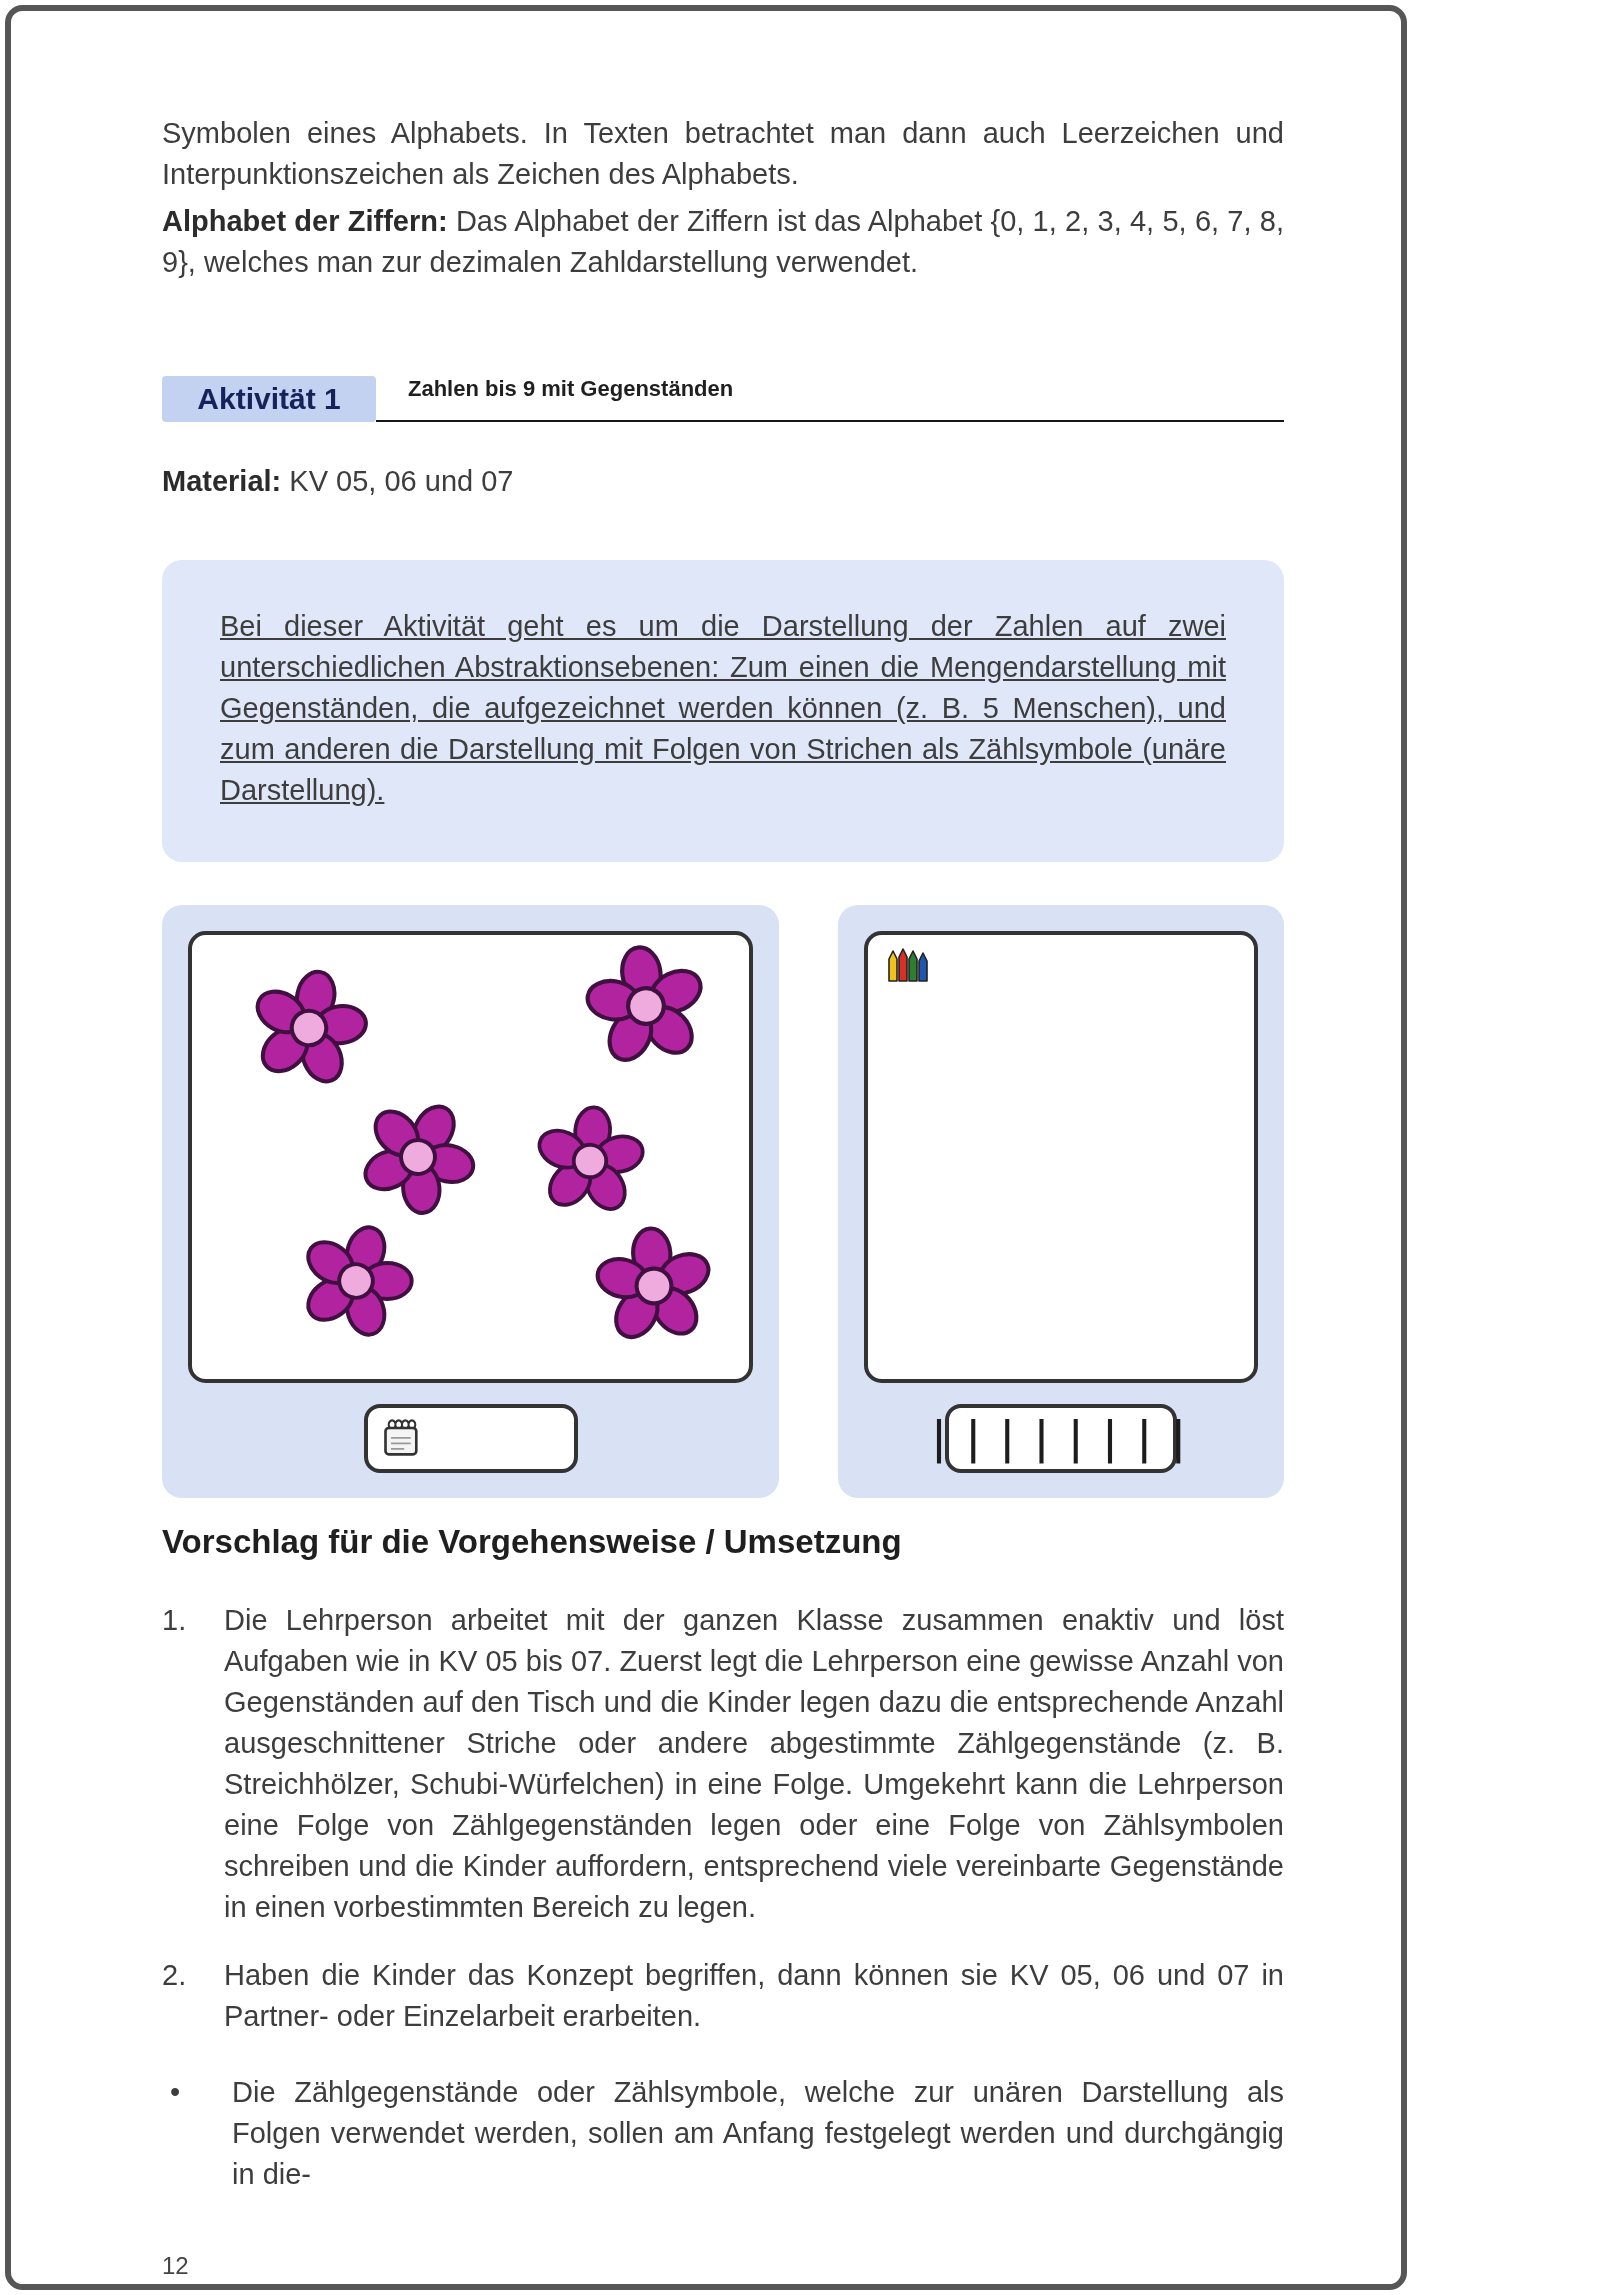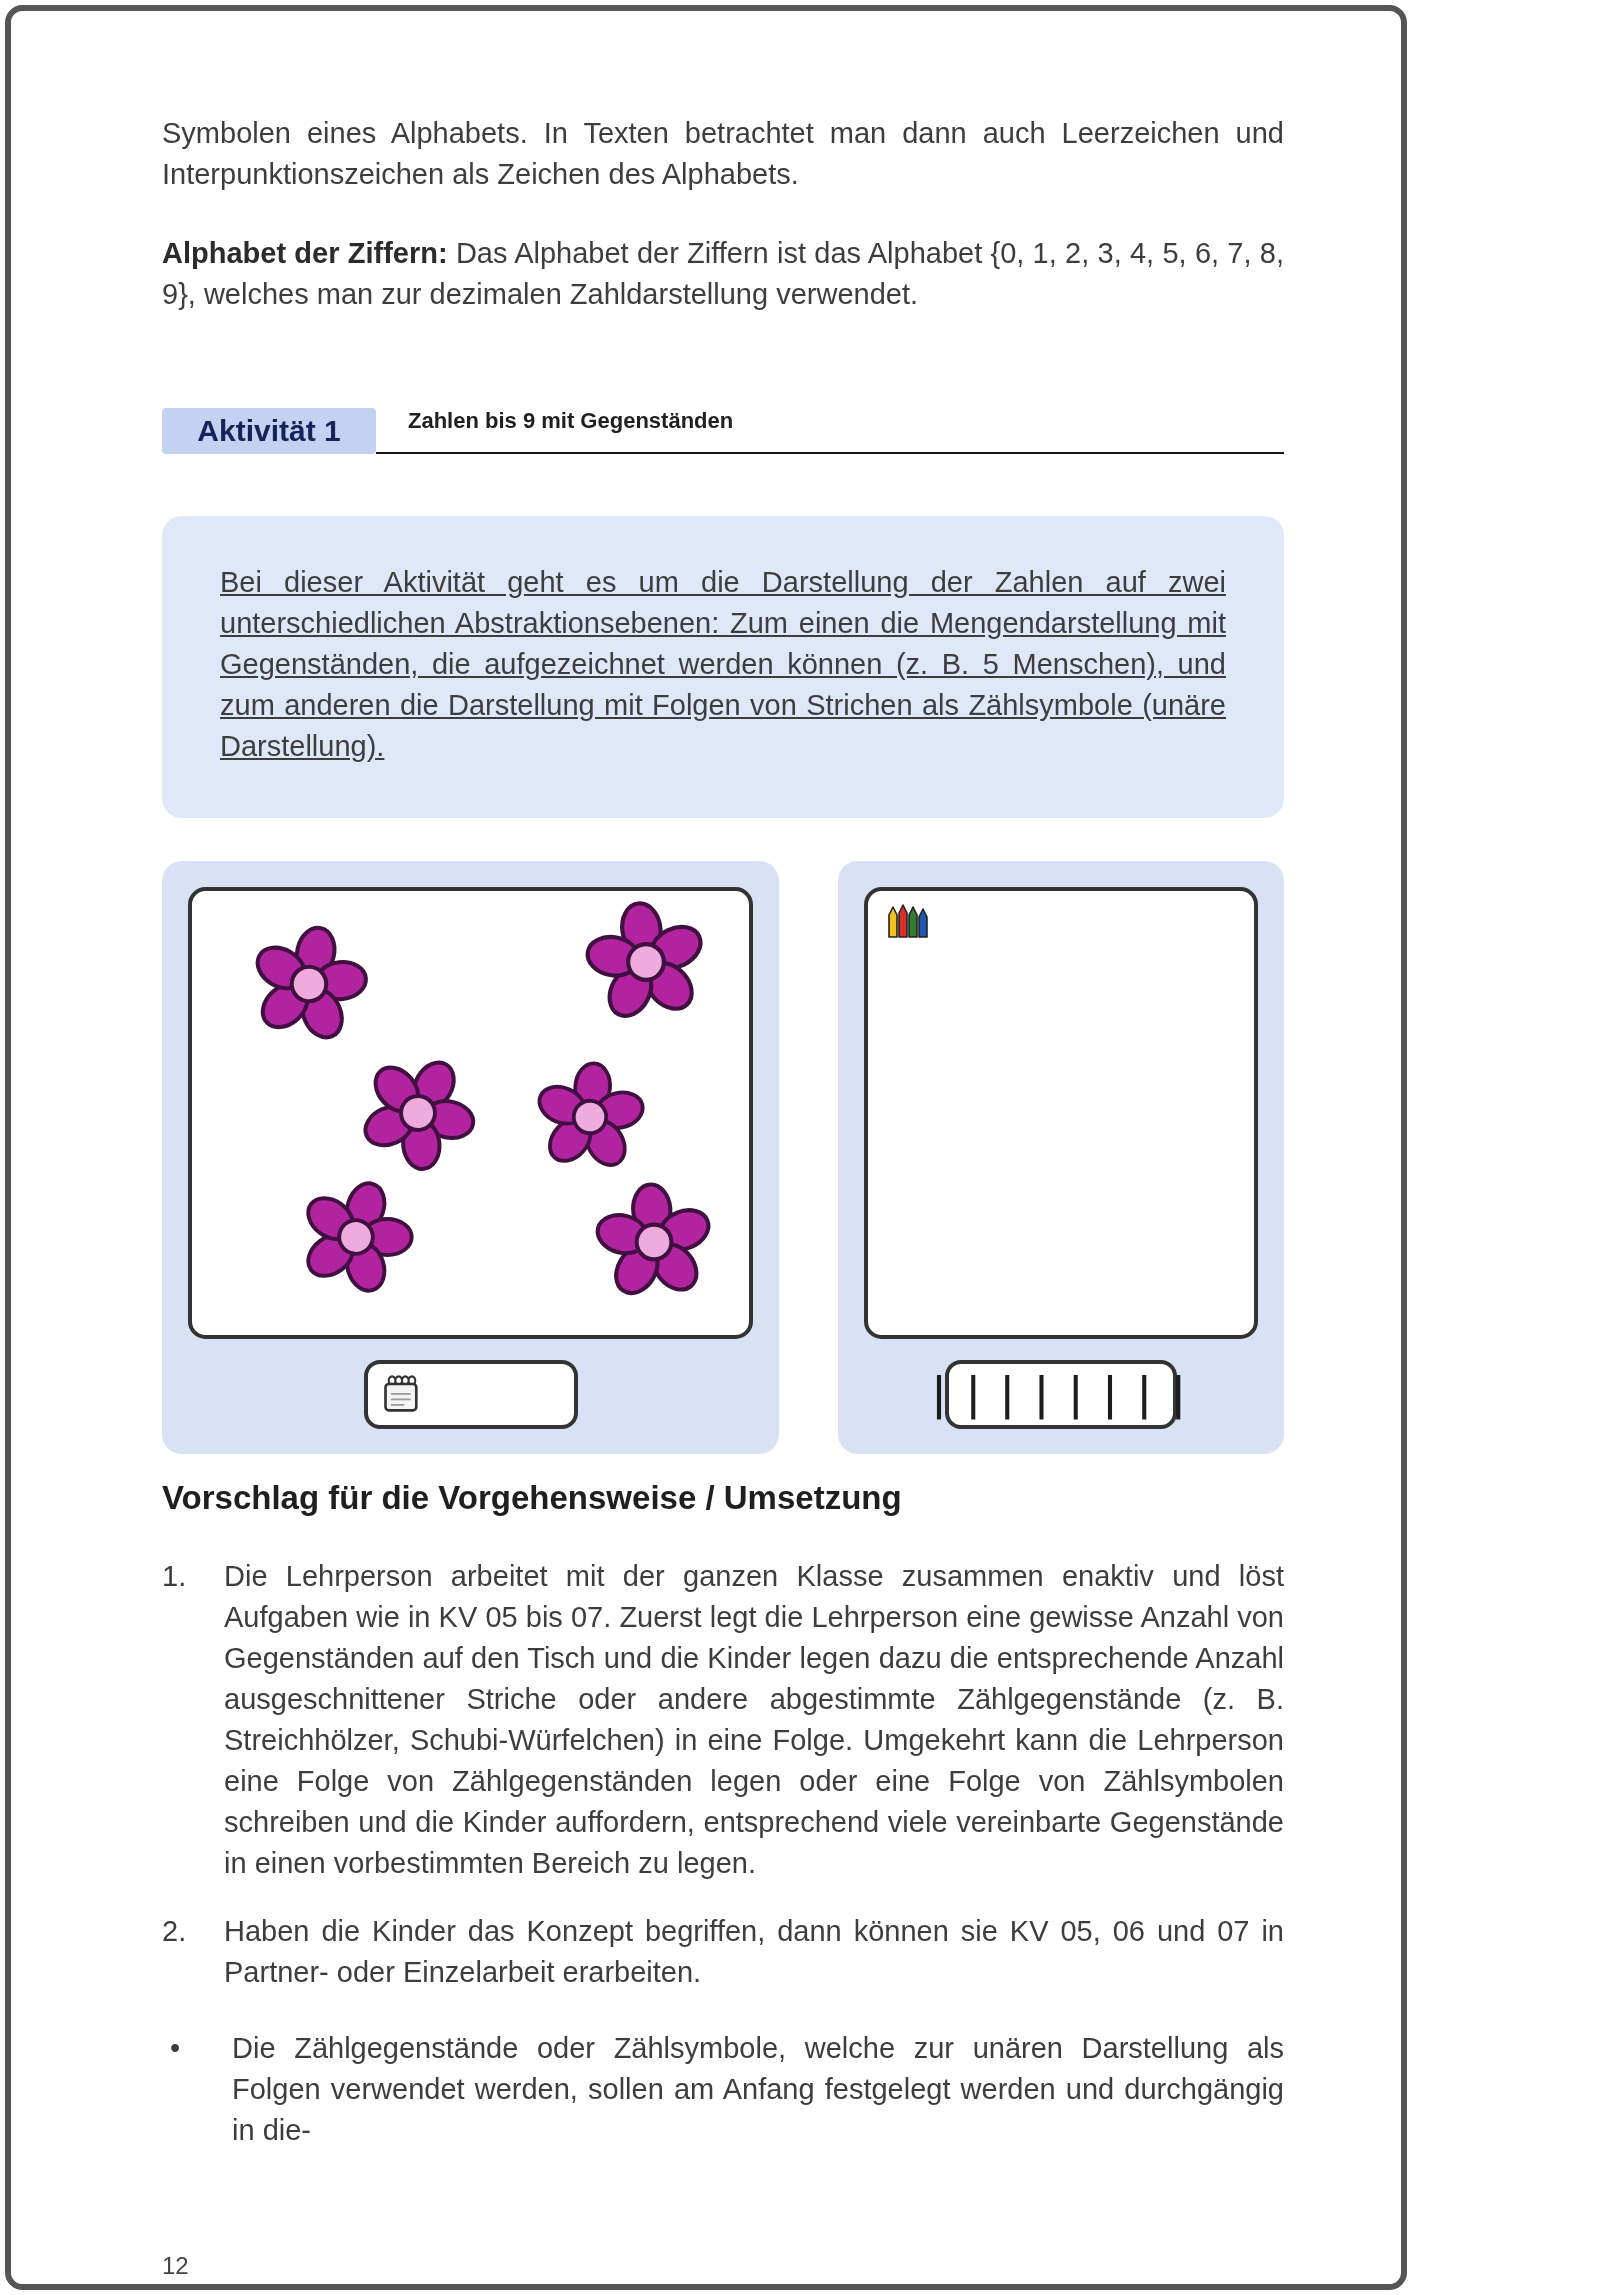--- a/index.html
+++ b/index.html
@@ -15,21 +15,21 @@
     --heading-text:#1f1f1f;
   }
   html,body{margin:0;padding:0;background:#ffffff;}
   body{font-family:"Liberation Sans","DejaVu Sans",sans-serif;color:var(--body-text);}
   .sheet{position:relative;width:1412px;height:2295px;background:#ffffff;box-sizing:border-box;overflow:hidden;}
   .frame{position:absolute;inset:5.4px;border:6px solid #565656;border-radius:17.5px;pointer-events:none;}
   .content{position:absolute;left:162px;right:128px;top:113px;}
 
   p{margin:0;}
   .para{font-size:29px;line-height:41px;text-align:justify;}
-  .para + .para{margin-top:38px;}
+  .para + .para{margin-top:6px;}
   .b{font-weight:bold;color:#2b2b2b;}
 
   
   .activity-row{display:flex;margin-top:93px;}
   .badge{background:var(--badge-bg);color:var(--badge-text);font-weight:bold;font-size:30px;
          width:214px;height:46px;display:flex;align-items:center;justify-content:center;border-radius:4px;flex:0 0 auto;}
   .title-wrap{flex:1;border-bottom:2.7px solid #161616;padding:0 0 6.7px 32px;}
   .activity-title{font-size:22px;font-weight:bold;color:var(--heading-text);}
 
   .material-line{margin-top:43px;font-size:29px;}
@@ -84,20 +84,21 @@
 
     <p class="para"><span class="b">Alphabet der Ziffern:</span> <span>Das Alphabet der Ziffern ist das Alphabet {0, 1, 2, 3, 4, 5, 6, 7, 8, 9}, welches man zur dezimalen Zahldarstellung verwendet.</span></p>
 
     <div class="activity-row">
       <div class="badge">Aktivität 1</div>
       <div class="title-wrap">
         <span class="activity-title">Zahlen bis 9 mit Gegenständen</span>
       </div>
     </div>
 
+    <p class="material-line"><span class="b">Material:</span> <span>KV 05, 06 und 07</span></p>
 
     <div class="worum">
       <p class="para">Bei dieser Aktivität geht es um die Darstellung der Zahlen auf zwei unterschiedlichen Abstraktionsebenen: Zum einen die Mengendarstellung mit Gegenständen, die aufgezeichnet werden können (z. B. 5 Menschen), und zum anderen die Darstellung mit Folgen von Strichen als Zählsymbole (unäre Darstellung).</p>
     </div>
 
     <div class="illustrations">
 
       <div class="panel panel-left">
         <div class="canvas">
             <div class="flower" style="left: 21%; top: 21%; width: 119px; height: 119px; transform: translate(-50%, -50%) rotate(12deg);">

